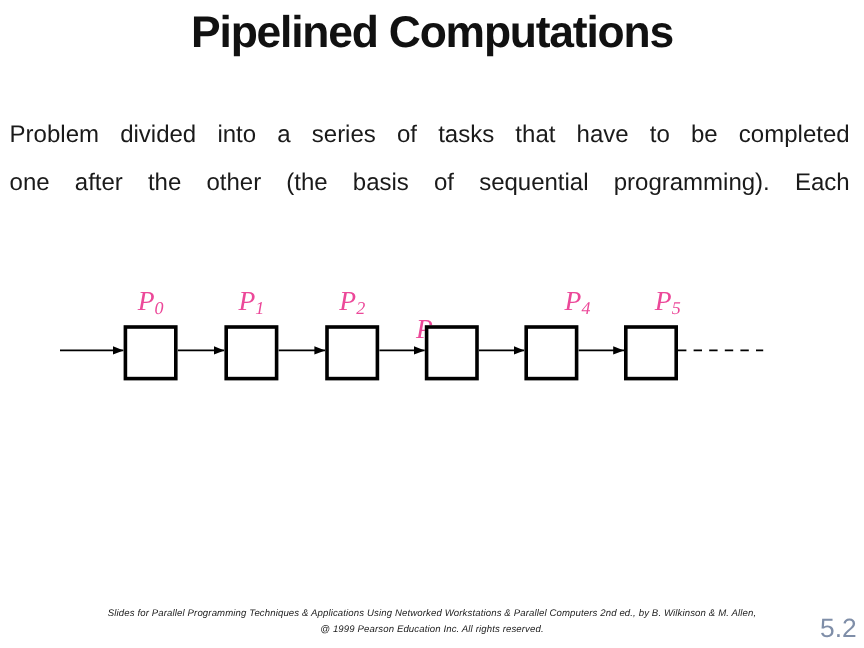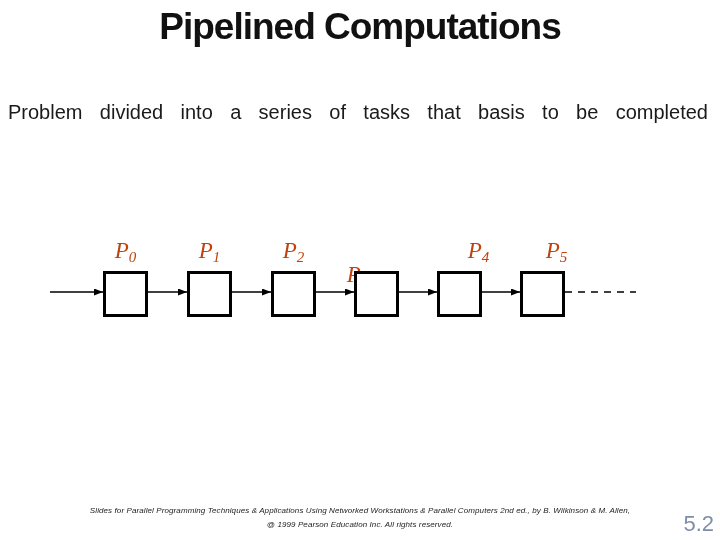--- a/index.html
+++ b/index.html
@@ -52,21 +52,21 @@
   .diagram svg { position: absolute; top: 0; left: 0; }
   .stage { position: absolute; top: 0; }
   .stage-label {
     position: absolute;
     top: 0;
     width: 65px;
     text-align: center;
     font-family: "Liberation Serif", serif;
     font-style: italic;
     font-size: 23px;
-    color: #c2410c;
+    color: #ec4899;
   }
   .stage-label .sub {
     font-style: italic;
     font-size: 15px;
     vertical-align: -4px;
     letter-spacing: 0;
   }
   .process-box {
     position: absolute;
     top: 33px;
@@ -99,21 +99,22 @@
   }
 </style>
 </head>
 <body>
 
 <div class="slide">
 
   <div class="title">Pipelined Computations</div>
 
   <div class="body-text">
-    <div class="body-line justify">Problem divided into a series of tasks that basis to be completed</div>
+    <div class="body-line justify">Problem divided into a series of tasks that have to be completed</div>
+    <div class="body-line justify">one after the other (the basis of sequential programming). Each</div>
   </div>
 
   <div class="diagram">
     <svg width="720" height="95" viewBox="0 0 720 95">
       <defs>
         <marker id="ah" markerWidth="10" markerHeight="8" refX="9" refY="3.5" orient="auto" markerUnits="userSpaceOnUse">
           <path d="M0,0 L9,3.5 L0,7 Z" fill="#000000"></path>
         </marker>
       </defs>
       <line x1="50" y1="54" x2="103" y2="54" stroke="#000000" stroke-width="1.4" marker-end="url(#ah)"></line>
@@ -135,21 +136,21 @@
     </div>
     <div class="stage">
       <div class="stage-label" style="left:261px;"><span>P</span><span class="sub">2</span></div>
       <div class="process-box" style="left:271px;"></div>
     </div>
     <div class="stage">
       <div class="stage-label" style="left:325px;margin-top:24px;"><span>P</span><span class="sub">3</span></div>
       <div class="process-box" style="left:354px;"></div>
     </div>
     <div class="stage">
-      <div class="stage-label" style="left:446px;"><span>P</span><span class="sub">4</span></div>
+      <div class="stage-label" style="left:427px;text-align:right;"><span>P</span><span class="sub">4</span></div>
       <div class="process-box" style="left:437px;"></div>
     </div>
     <div class="stage">
       <div class="stage-label" style="left:524px;"><span>P</span><span class="sub">5</span></div>
       <div class="process-box" style="left:520px;"></div>
     </div>
   </div>
 
   <div class="footer">
     <div class="footer-line">Slides for Parallel Programming Techniques &amp; Applications Using Networked Workstations &amp; Parallel Computers 2nd ed., by B. Wilkinson &amp; M. Allen,</div>

